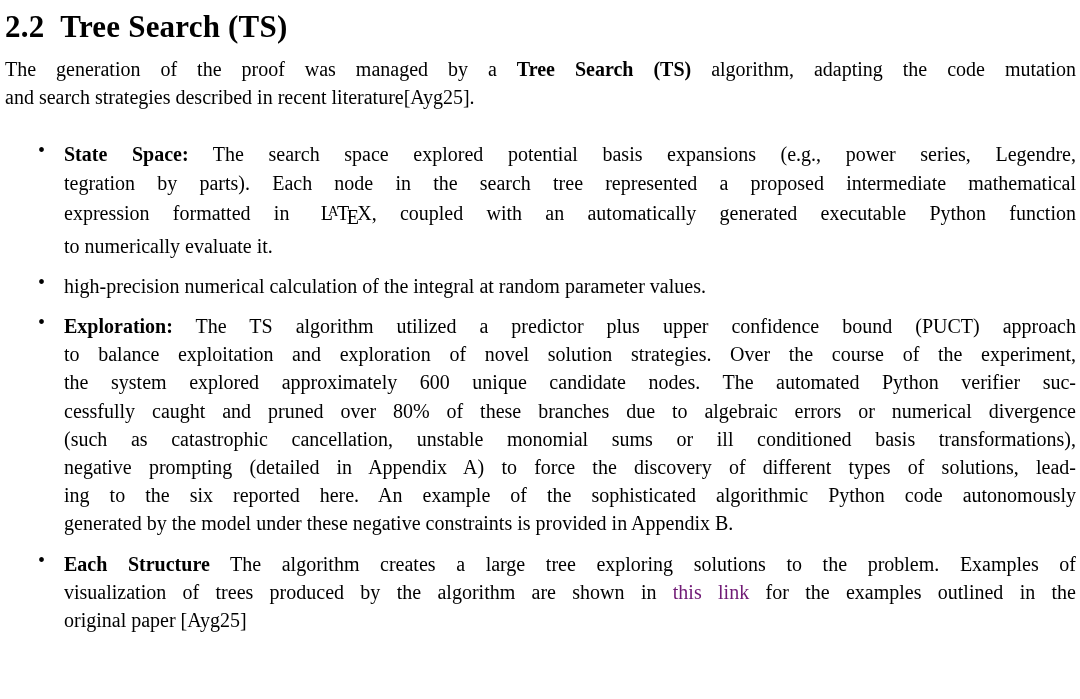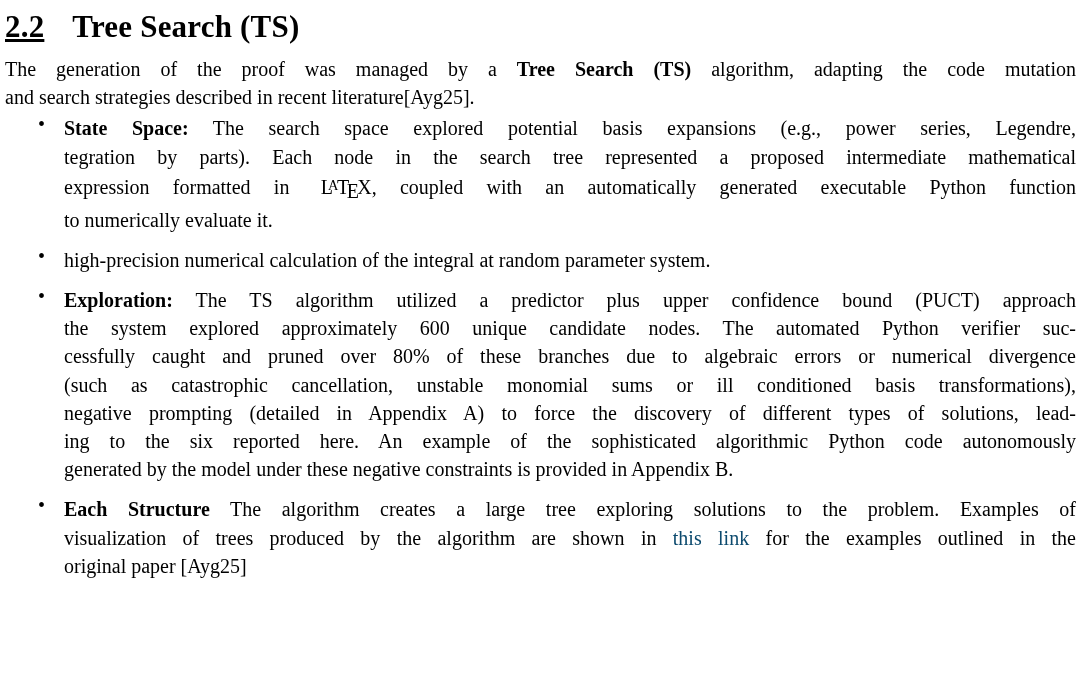--- a/index.html
+++ b/index.html
@@ -19,25 +19,24 @@
     padding: 8px 4px 0 5px;
   }
   .section-heading {
     font-size: 31px;
     font-weight: bold;
     line-height: 37px;
     margin: 0 0 10px 0;
     letter-spacing: 0.2px;
   }
   .sec-num {
-    margin-right: 28px;
-    text-decoration: underline;
+    margin-right: 16px;
   }
   .para {
-    margin: 0 0 3px 0;
+    margin: 0 0 29px 0;
   }
   .line {
     line-height: 28.2px;
     text-align: justify;
     text-align-last: justify;
     white-space: normal;
   }
   .line.last {
     text-align-last: left;
   }
@@ -52,21 +51,21 @@
     margin: 0 0 12px 0;
   }
   .marker {
     position: absolute;
     left: 33px;
     top: -1px;
     font-size: 20px;
   }
   b { font-weight: bold; }
   .doc-link {
-    color: #0c4a6e;
+    color: #701a75;
     text-decoration: none;
     cursor: pointer;
   }
   
   .latex-logo { white-space: nowrap; margin-left: 8px; }
   .lx-a {
     font-size: 0.72em;
     vertical-align: 0.30em;
     margin-left: -0.34em;
     margin-right: -0.10em;
@@ -97,27 +96,28 @@
         <div>
           <div class="line"><b>State Space:</b> The search space explored potential basis expansions (e.g., power series, Legendre,</div>
           <div class="line">tegration by parts). Each node in the search tree represented a proposed intermediate mathematical</div>
           <div class="line">expression formatted in <span class="latex-logo" title="LaTeX"><span>L</span><span class="lx-a">A</span><span>T</span><span class="lx-e">E</span><span>X</span></span>, coupled with an automatically generated executable Python function</div>
           <div class="line last">to numerically evaluate it.</div>
         </div>
       </li>
       <li>
         <span class="marker">•</span>
         <div>
-          <div class="line last">high-precision numerical calculation of the integral at random parameter system.</div>
+          <div class="line last">high-precision numerical calculation of the integral at random parameter values.</div>
         </div>
       </li>
       <li>
         <span class="marker">•</span>
         <div>
           <div class="line"><b>Exploration:</b> The TS algorithm utilized a predictor plus upper confidence bound (PUCT) approach</div>
+          <div class="line">to balance exploitation and exploration of novel solution strategies. Over the course of the experiment,</div>
           <div class="line">the system explored approximately 600 unique candidate nodes. The automated Python verifier suc-</div>
           <div class="line">cessfully caught and pruned over 80% of these branches due to algebraic errors or numerical divergence</div>
           <div class="line">(such as catastrophic cancellation, unstable monomial sums or ill conditioned basis transformations),</div>
           <div class="line">negative prompting (detailed in Appendix A) to force the discovery of different types of solutions, lead-</div>
           <div class="line">ing to the six reported here. An example of the sophisticated algorithmic Python code autonomously</div>
           <div class="line last">generated by the model under these negative constraints is provided in Appendix B.</div>
         </div>
       </li>
       <li>
         <span class="marker">•</span>

